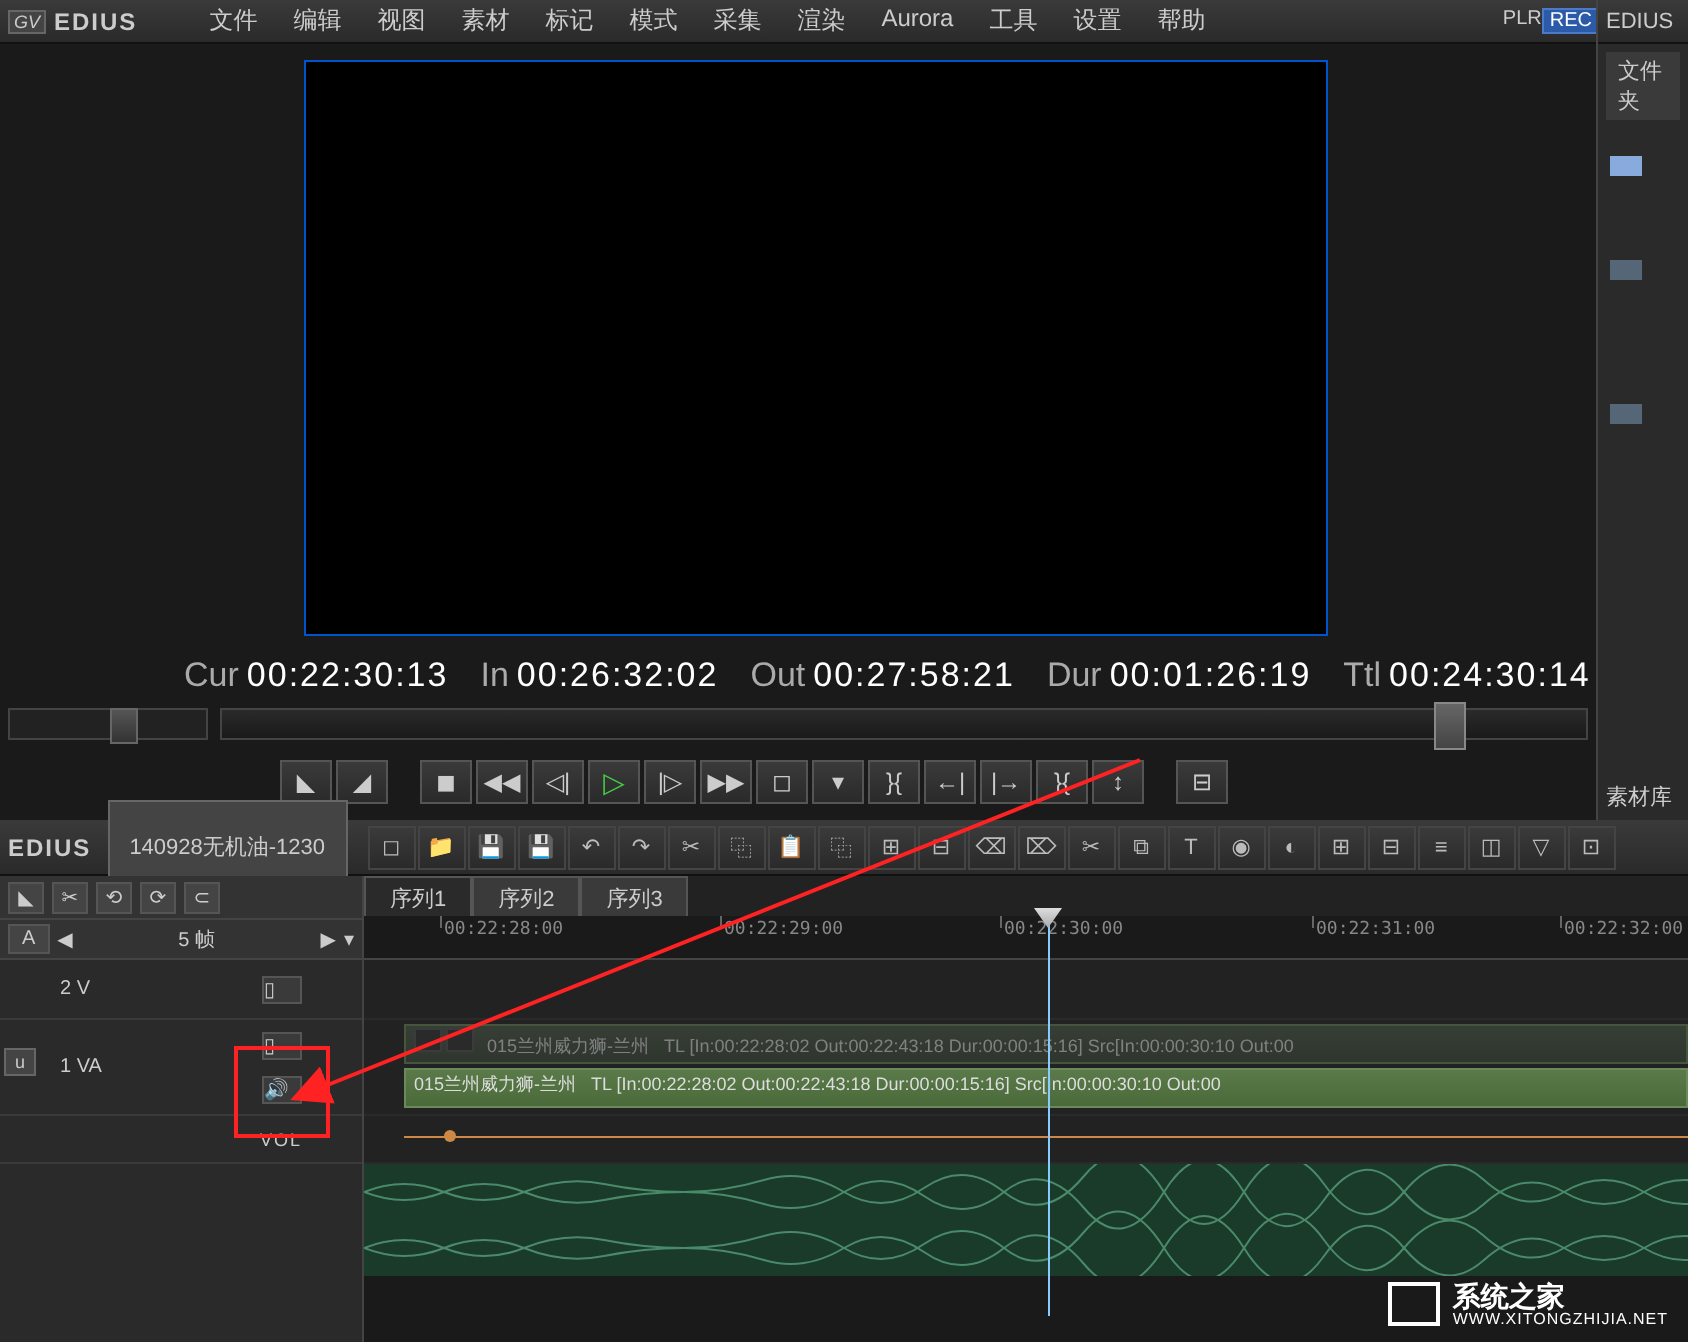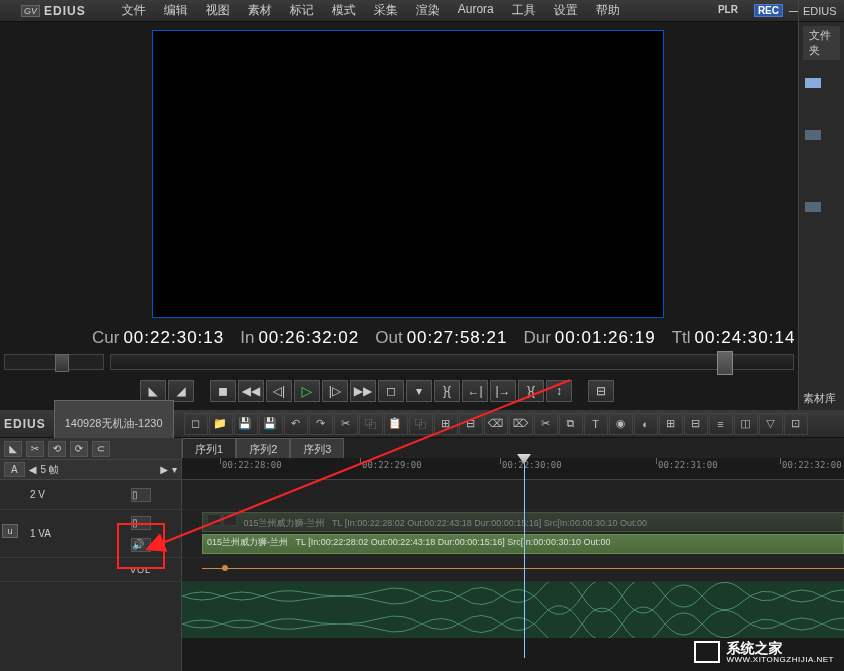--- a/index.html
+++ b/index.html
@@ -1,26 +1,26 @@
 <!DOCTYPE html>
 <html><head>
   <meta charset="utf-8">
   <style>
     * { margin: 0; padding: 0; box-sizing: border-box; font-family: Arial, "Microsoft YaHei", sans-serif; }
     body { background: #1a1a1a; width: 844px; height: 671px; overflow: hidden; position: relative; color: #ccc; font-size: 11px; }
     
     
-    .top-menubar { height: 22px; background: linear-gradient(#3a3a3a, #2a2a2a); display: flex; align-items: center; padding: 0 21px; border-bottom: 1px solid #111; }
+    .top-menubar { height: 22px; background: linear-gradient(#3a3a3a, #2a2a2a); display: flex; align-items: center; padding: 0 4px; border-bottom: 1px solid #111; }
     .app-logo { display: flex; align-items: center; gap: 4px; margin-right: 12px; }
     .gv-badge { background: #444; border: 1px solid #666; font-size: 9px; padding: 0 2px; font-style: italic; }
     .app-name { font-weight: bold; font-size: 12px; letter-spacing: 1px; }
     .menu-items { display: flex; gap: 2px; margin-left: 16px; }
     .menu-item { padding: 2px 8px; cursor: pointer; font-size: 12px; }
     .top-right { margin-left: auto; display: flex; align-items: center; gap: 4px; }
-    .plr-rec { font-size: 10px; display: flex; gap: 16px; font-weight: bold; }
+    .plr-rec { font-size: 10px; display: flex; gap: 0; }
     .plr { color: #ccc; }
     .rec { background: #2a5aa8; color: #fff; padding: 0 3px; border: 1px solid #4a7ac8; }
     .win-btn { width: 16px; height: 14px; display: flex; align-items: center; justify-content: center; cursor: pointer; font-size: 12px; }
     
     
     .right-panel { position: absolute; right: 0; top: 0; width: 46px; height: 410px; background: #2a2a2a; border-left: 1px solid #444; }
     .right-panel-top { height: 22px; background: linear-gradient(#3a3a3a,#2a2a2a); border-bottom: 1px solid #111; display: flex; align-items: center; padding: 0 4px; font-size: 11px; }
     .rp-tab { background: #3a3a3a; padding: 2px 6px; margin: 4px; font-size: 11px; }
     .rp-tree { padding: 6px 4px; }
     .rp-icon { display: block; margin: 6px 2px; width: 16px; height: 12px; }
@@ -239,21 +239,21 @@
     <div class="tp-row1">
       <div class="tp-icon">◣</div>
       <div class="tp-icon">✂</div>
       <div class="tp-icon">⟲</div>
       <div class="tp-icon">⟳</div>
       <div class="tp-icon">⊂</div>
     </div>
     <div class="tp-row2">
       <span class="tp-badge">A</span>
       <span>◀</span>
-      <span style="flex:1;">5 帧</span>
+      <span style="flex:1;text-align:center">5 帧</span>
       <span>▶</span>
       <span>▾</span>
     </div>
     <div class="track-header video">
       <span class="th-label">2 V</span>
       <div class="th-slot">▯</div>
     </div>
     <div class="track-header va">
       <div class="side-ubadge" style="top:14px">u</div>
       <span class="th-label">1 VA</span>

